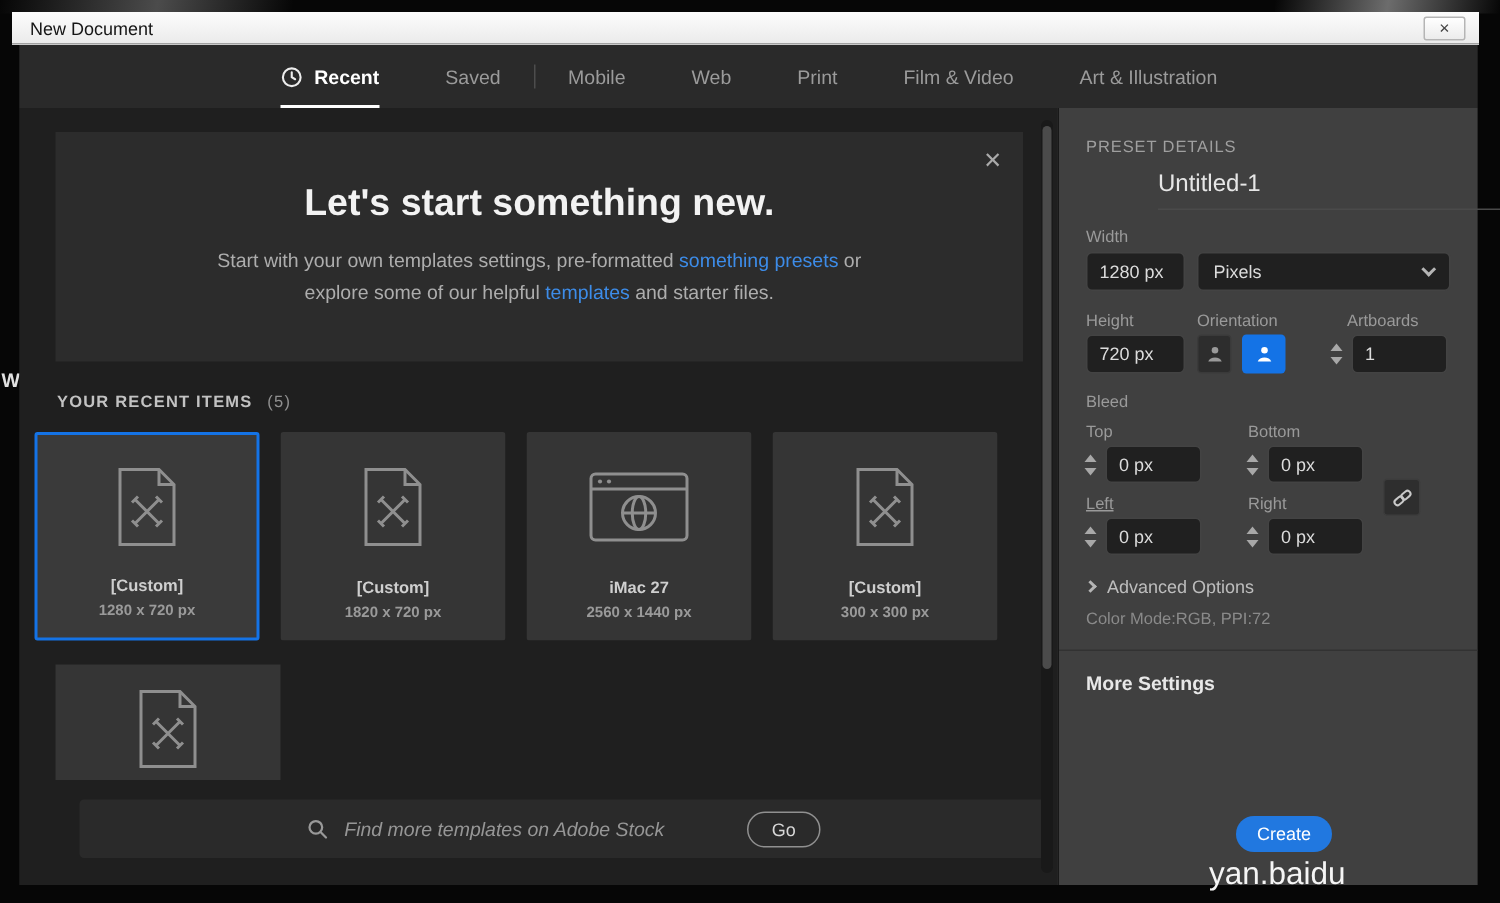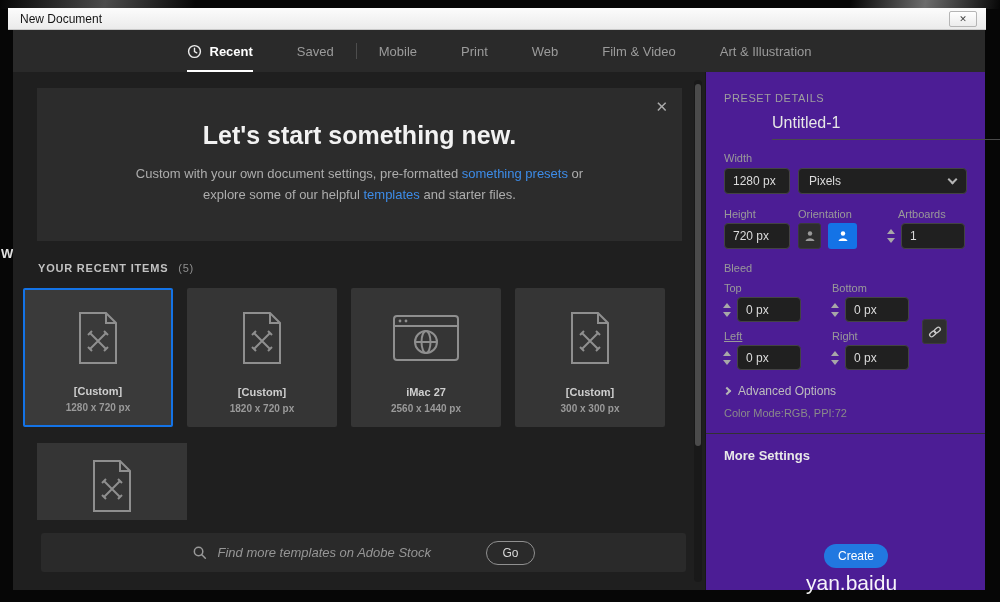--- a/index.html
+++ b/index.html
@@ -29,21 +29,21 @@
   
   .tabbar { height:42px; background:#2a2a2a; display:flex; align-items:center; justify-content:center; flex:0 0 42px; }
   .tab { display:flex; align-items:center; height:100%; padding:0 22px; font-size:13px; color:#9b9b9b; position:relative; cursor:default; }
   .tab.active { color:#ffffff; font-weight:bold; }
   .tab.active::after { content:""; position:absolute; left:22px; right:22px; bottom:0; height:2px; background:#ffffff; }
   .tab .clock { margin-right:8px; display:flex; }
   .tab-divider { width:1px; height:16px; background:#4d4d4d; }
 
   .body-row { flex:1; display:flex; min-height:0; }
   .main { position:relative; width:692px; background:#1f1f1f; }
-  .right-panel { position:relative; flex:1; background:#4c1d95; border-left:1px solid #181818; }
+  .right-panel { position:relative; flex:1; background:#404040; border-left:1px solid #181818; }
 
   
   .hero { position:absolute; left:24px; top:16px; width:645px; height:153px; background:#2c2c2c; }
   .hero-close { position:absolute; top:10px; right:14px; font-size:15px; color:#aaaaaa; cursor:default; }
   .hero h1 { margin-top:33px; text-align:center; font-size:25px; font-weight:bold; color:#f2f2f2; }
   .hero p { margin-top:13px; text-align:center; font-size:13px; color:#adadad; line-height:21px; }
   .hero p a { color:#3d8ce8; text-decoration:none; cursor:pointer; }
 
   
   .recent-heading { position:absolute; left:25px; top:190px; font-size:11px; font-weight:bold;
@@ -54,21 +54,21 @@
     display:flex; flex-direction:column; align-items:center; cursor:pointer; }
   .card.selected { border:2px solid #1473e6; background:#3a3a3a; }
   .card .icon-area { flex:1; display:flex; align-items:center; justify-content:center; }
   .card .c-name { font-size:11px; color:#cfcfcf; margin-bottom:5px; }
   .card .c-dims { font-size:10px; color:#9a9a9a; margin-bottom:12px; }
   .card-partial { position:absolute; left:24px; top:371px; width:150px; height:77px; background:#353535;
     overflow:hidden; display:flex; justify-content:center; cursor:pointer; }
   .card-partial svg { margin-top:14px; }
 
   
-  .searchbar { position:absolute; left:28px; top:461px; width:645px; height:39px; background:#2a2a2a;
+  .searchbar { position:absolute; left:40px; top:461px; width:645px; height:39px; background:#2a2a2a;
     border-radius:3px; display:flex; align-items:center; justify-content:center; }
   .searchbar input { width:255px; background:transparent; border:none; outline:none;
     font-style:italic; font-size:13px; color:#cfcfcf; margin-left:10px; font-family:"Liberation Sans", sans-serif; }
   .searchbar input::placeholder { color:#969696; font-style:italic; }
   .go-btn { margin-left:14px; padding:4px 15px; background:transparent; border:1px solid #909090;
     border-radius:14px; color:#d8d8d8; font-size:12px; cursor:pointer; font-family:"Liberation Sans", sans-serif; }
 
   
   .scroll-track { position:absolute; right:3px; top:8px; width:8px; height:502px; background:#191919; border-radius:4px; }
   .scroll-thumb { position:absolute; left:1px; top:4px; width:6px; height:362px; background:#4b4b4b; border-radius:3px; }
@@ -138,43 +138,43 @@
         <span>Recent</span>
       </div>
       <div class="tab">
         <span>Saved</span>
       </div>
       <div class="tab-divider"></div>
       <div class="tab">
         <span>Mobile</span>
       </div>
       <div class="tab">
+        <span>Web</span>
+      </div>
+      <div class="tab">
         <span>Print</span>
-      </div>
-      <div class="tab">
-        <span>Web</span>
       </div>
       <div class="tab">
         <span>Film &amp; Video</span>
       </div>
       <div class="tab">
         <span>Art &amp; Illustration</span>
       </div>
     </div>
 
     <div class="body-row">
 
       <div class="main">
 
         <div class="hero">
           <div class="hero-close">
             <span>✕</span>
           </div>
           <h1>Let's start something new.</h1>
-          <p><span>Custom with your own document settings, pre-formatted </span><a>something presets</a><span> or</span><br><span>explore some of our helpful </span><a>templates</a><span> and starter files.</span></p>
+          <p><span>Start with your own templates settings, pre-formatted </span><a>something presets</a><span> or</span><br><span>explore some of our helpful </span><a>templates</a><span> and starter files.</span></p>
         </div>
 
         <div class="recent-heading">
           <span>YOUR RECENT ITEMS</span>
           <span class="count">(5)</span>
         </div>
 
         <div class="cards">
           <div class="card selected">
             <div class="icon-area">

